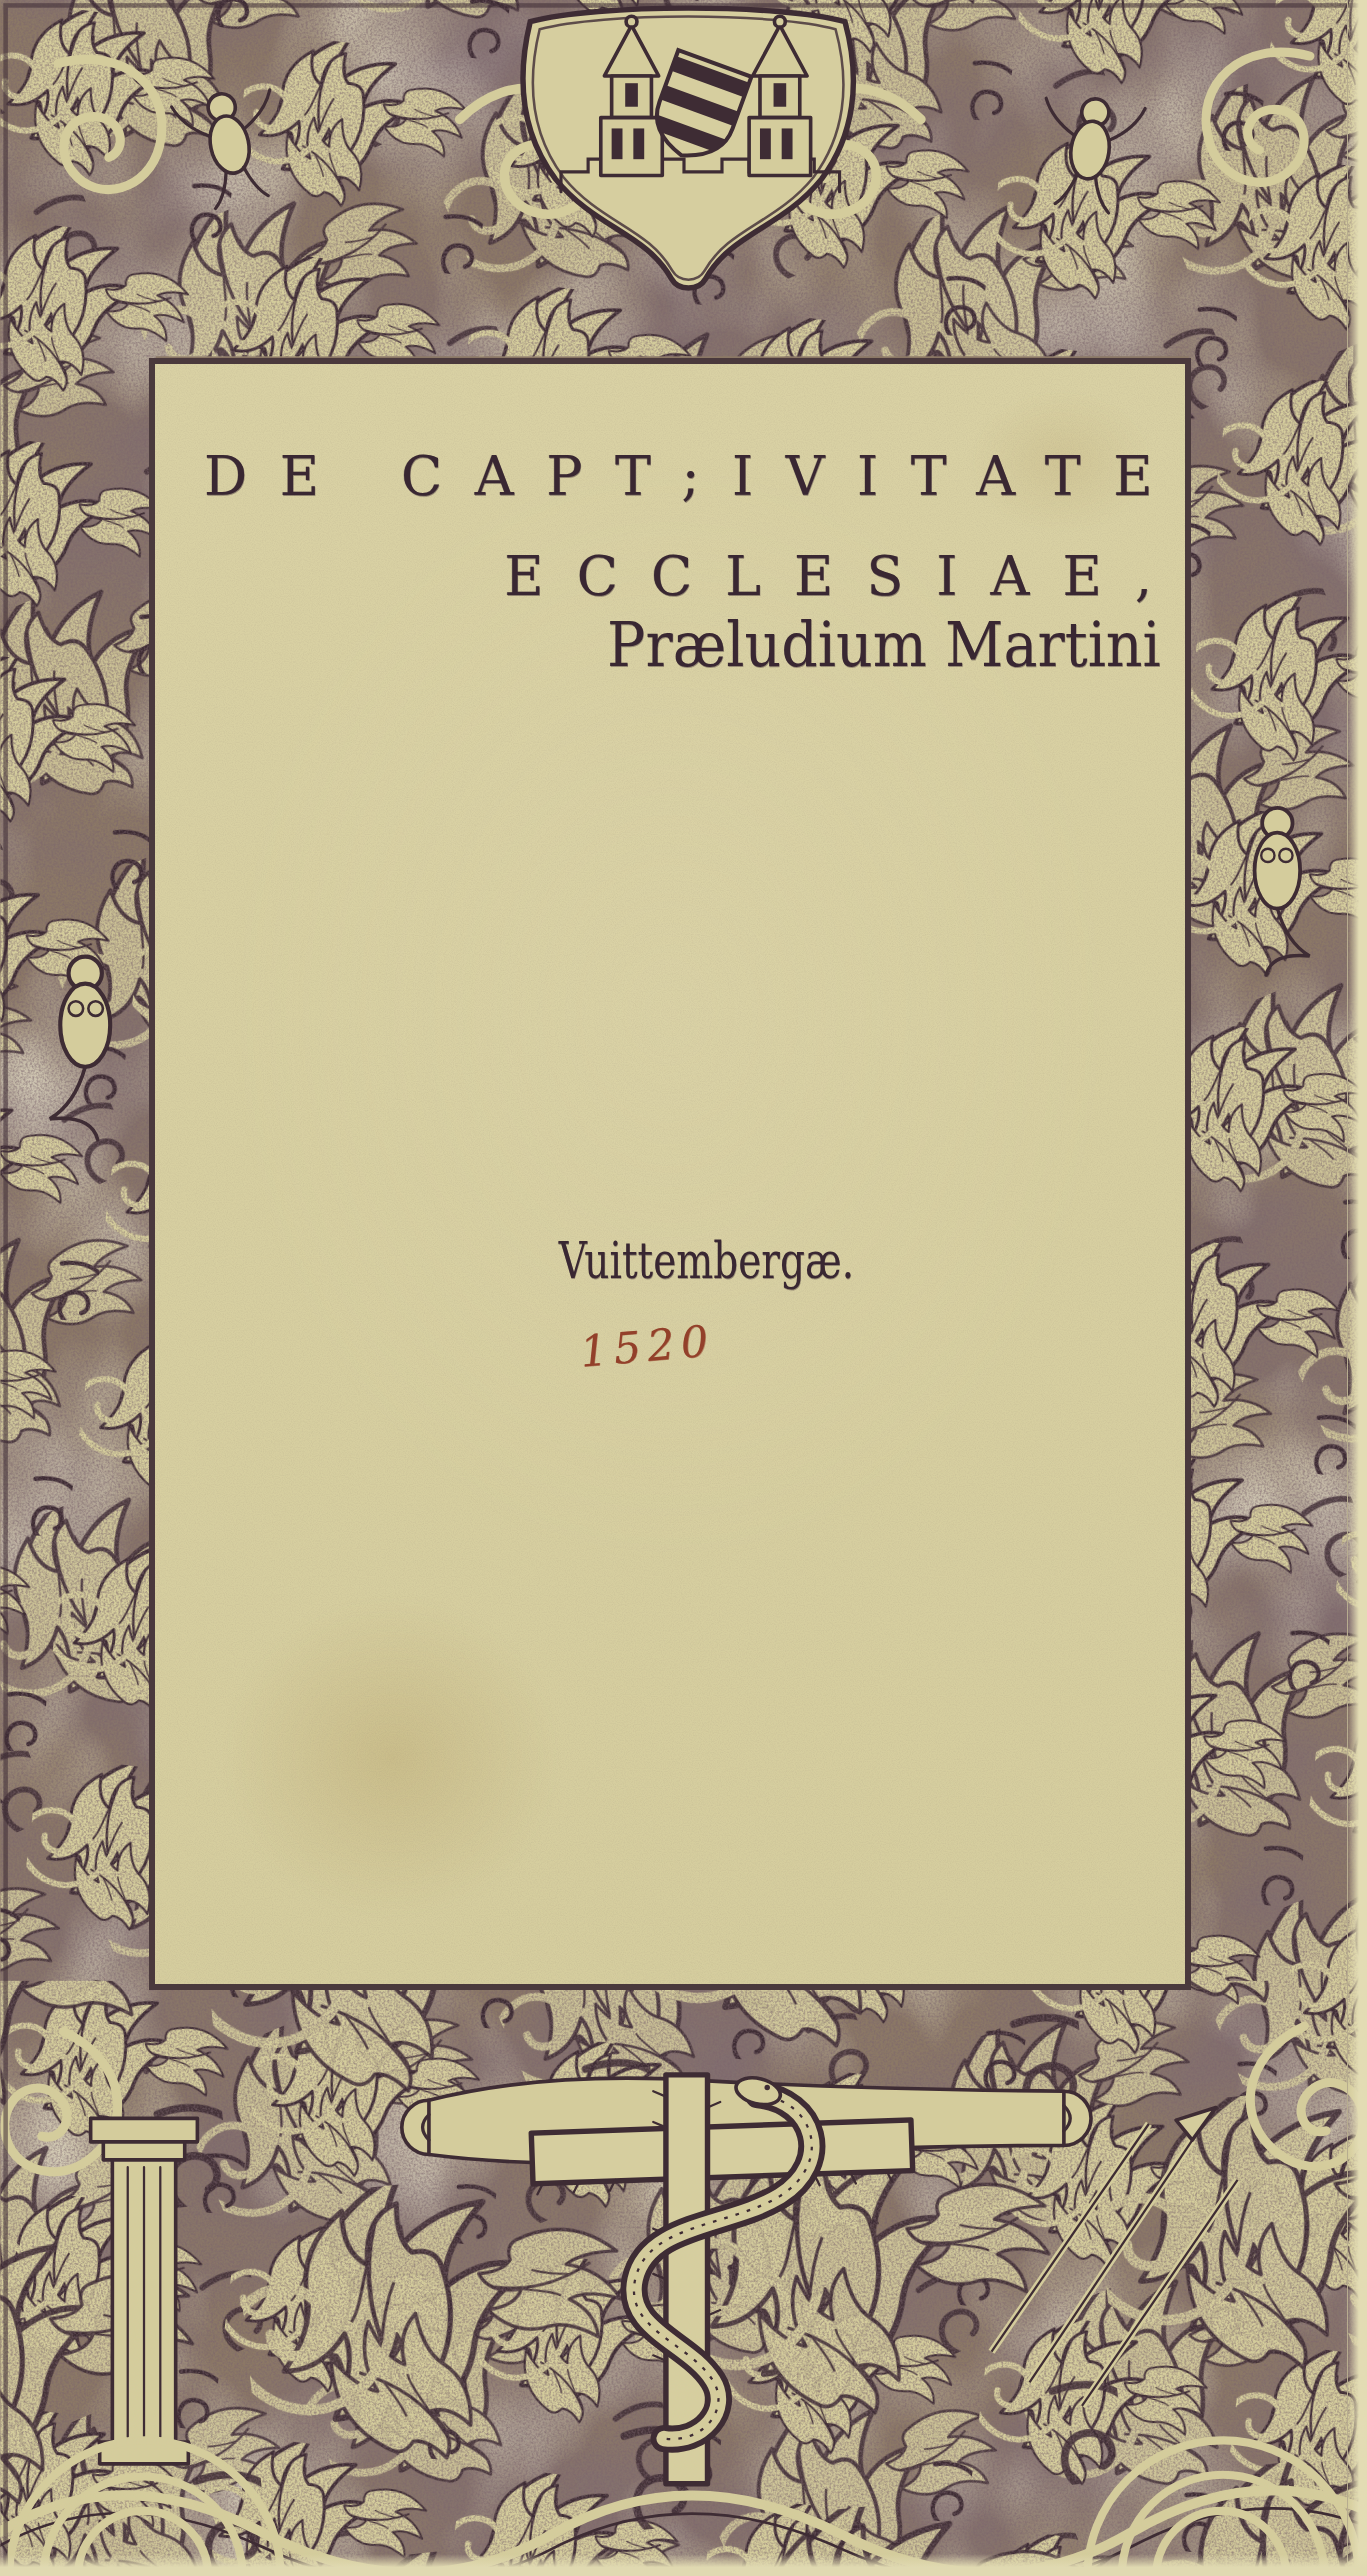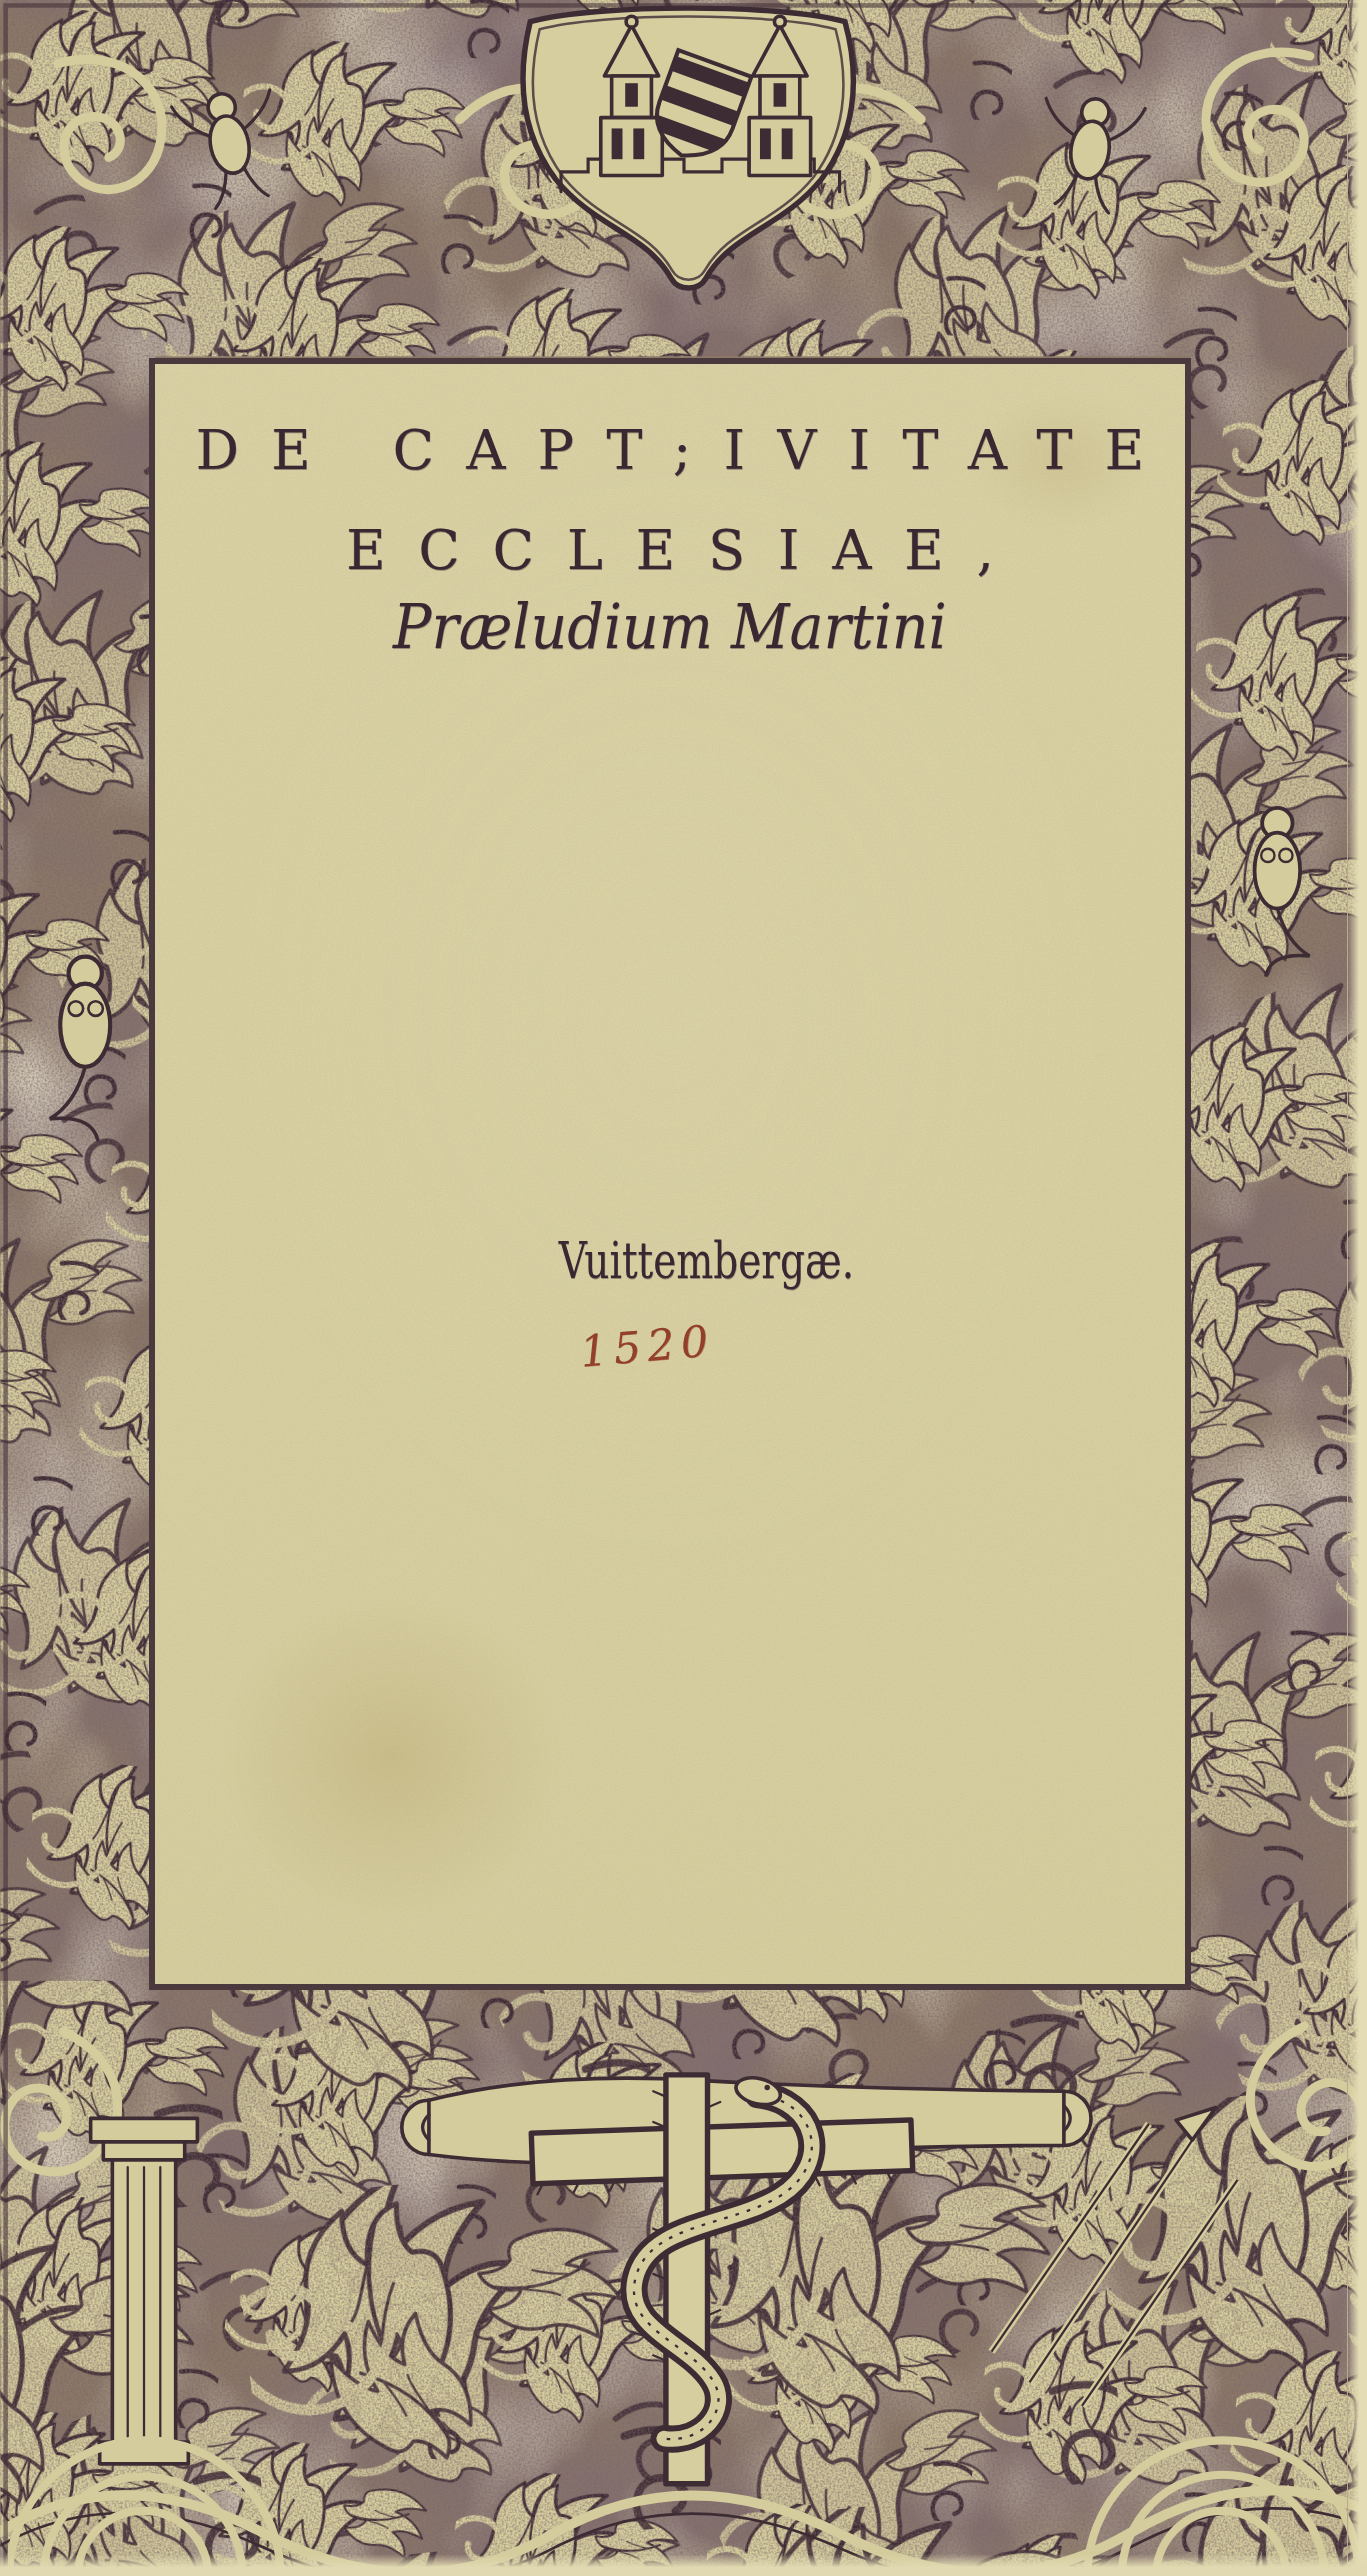--- a/index.html
+++ b/index.html
@@ -24,29 +24,29 @@
     position:absolute;left:149px;top:358px;width:1042px;height:1632px;
     box-sizing:border-box;
     border:6.3px solid rgba(62,44,52,.92);
     background:
       radial-gradient(closest-side at 23% 86%, rgba(166,140,80,.26), rgba(166,140,80,0) 72%),
       radial-gradient(closest-side at 88% 6%, rgba(172,150,94,.20), rgba(172,150,94,0) 75%),
       radial-gradient(closest-side at 50% 40%, rgba(222,214,174,.30), rgba(222,214,174,0) 85%),
       linear-gradient(#d9d1a4,#d5cd9e);
   }
   .panel-grain{position:absolute;left:0;top:0;width:100%;height:100%;opacity:.5;z-index:0;pointer-events:none;}
-  .textcol{position:absolute;left:0;top:0;width:100%;z-index:1;padding-top:60px;text-align:center;color:#392732;}
+  .textcol{position:absolute;left:0;top:0;width:100%;z-index:1;padding-top:86px;text-align:right;color:#392732;}
   .caps{font-size:54px;line-height:1;white-space:nowrap;
         text-shadow:0.5px 0.5px 0 rgba(57,39,50,.45), -0.5px -0.5px 0 rgba(57,39,50,.3);}
   .l1{letter-spacing:0.60em;margin-left:0.60em;}
   .l2{margin-top:31px;letter-spacing:0.81em;margin-left:0.81em;}
   .l3{margin-top:46px;letter-spacing:0.61em;margin-left:0.61em;}
   .sub{font-size:62px;line-height:1.1;white-space:nowrap;
        text-shadow:0.5px 0.5px 0 rgba(57,39,50,.4);}
-  .sub1{margin-top:15px;font-style:italic;}
+  .sub1{margin-top:7px;}
   .sub2{margin-top:13.6px;}
   .squeeze{display:inline-block;transform:scaleX(0.92);transform-origin:50% 50%;}
   .imprint{
     position:absolute;left:0;top:872px;width:100%;text-align:center;z-index:1;
     font-size:50px;line-height:1;color:#392732;white-space:nowrap;
     text-shadow:0.5px 0.5px 0 rgba(57,39,50,.4);
     padding-left:36px;
   }
   .imprint .squeeze2{display:inline-block;transform:scaleX(0.78);transform-origin:50% 50%;}
   .year{

